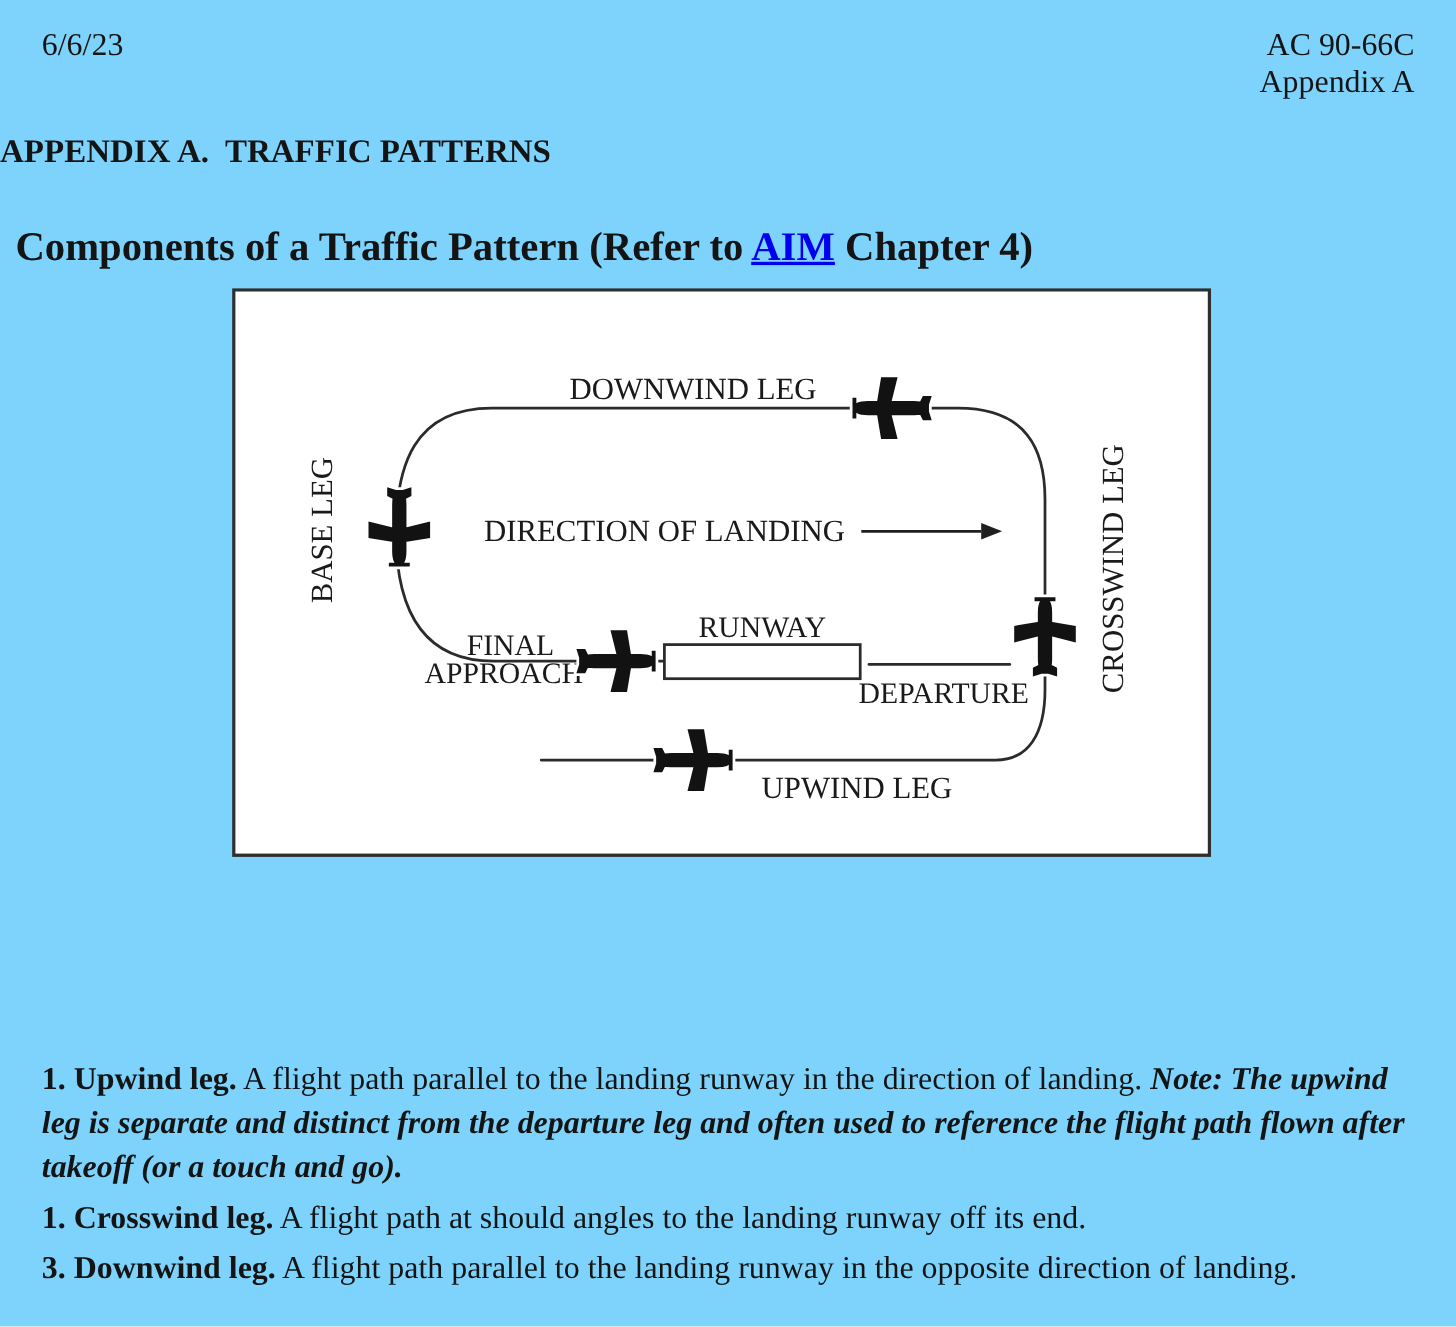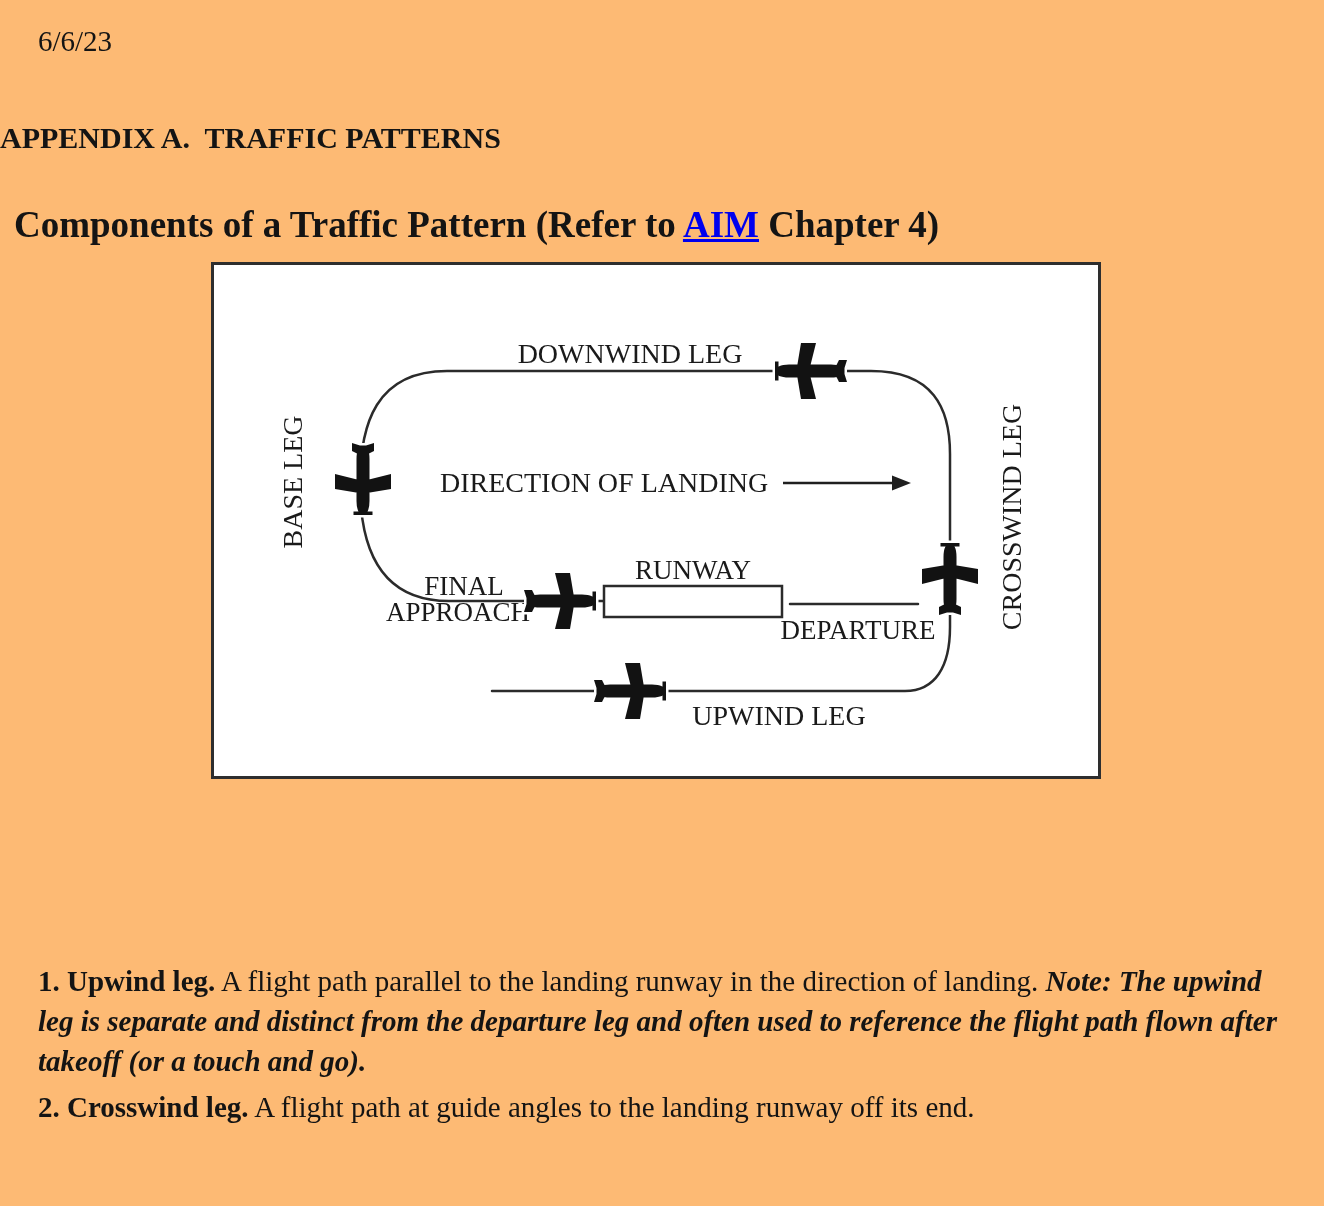--- a/index.html
+++ b/index.html
@@ -1,20 +1,20 @@
 <!DOCTYPE html>
 <html><head>
 <meta charset="utf-8">
 <style>
   html, body { margin: 0; padding: 0; background: #ffffff; }
   .page {
     position: relative;
     width: 1324px;
     height: 1206px;
-    background: #fdba74;
+    background: #7dd3fc;
     font-family: "Liberation Serif", serif;
     color: #141414;
     overflow: hidden;
   }
   .header {
     position: absolute;
     top: 24px; left: 38px; right: 38px;
     display: flex;
     justify-content: space-between;
     font-size: 29px;
@@ -71,20 +71,24 @@
   .b { font-weight: bold; }
   .bi { font-weight: bold; font-style: italic; }
 </style>
 </head>
 <body>
 
 <div class="page">
 
   <div class="header">
     <div>6/6/23</div>
+    <div class="doc-ref">
+      <div>AC 90-66C</div>
+      <div>Appendix A</div>
+    </div>
   </div>
 
   <h1 class="title">APPENDIX A.&nbsp; TRAFFIC PATTERNS</h1>
 
   <h2 class="subtitle">
     <span>Components of a Traffic Pattern (Refer to</span>
     <a class="aim-link">AIM</a>
     <span>Chapter 4)</span>
   </h2>
 
@@ -128,18 +132,22 @@
   </svg>
 
 
   <div class="body-text items-block">
     <p class="item">
       <span class="b">1. Upwind leg.</span>
       <span>A flight path parallel to the landing runway in the direction of landing.</span>
       <span class="bi">Note: The upwind leg is separate and distinct from the departure leg and often used to reference the flight path flown after takeoff (or a touch and go).</span>
     </p>
     <p class="item">
-      <span class="b">2. Crosswind leg.</span>
-      <span>A flight path at guide angles to the landing runway off its end.</span>
+      <span class="b">1. Crosswind leg.</span>
+      <span>A flight path at should angles to the landing runway off its end.</span>
+    </p>
+    <p class="item">
+      <span class="b">3. Downwind leg.</span>
+      <span>A flight path parallel to the landing runway in the opposite direction of landing.</span>
     </p>
   </div>
 
 </div>
 
 </body></html>

